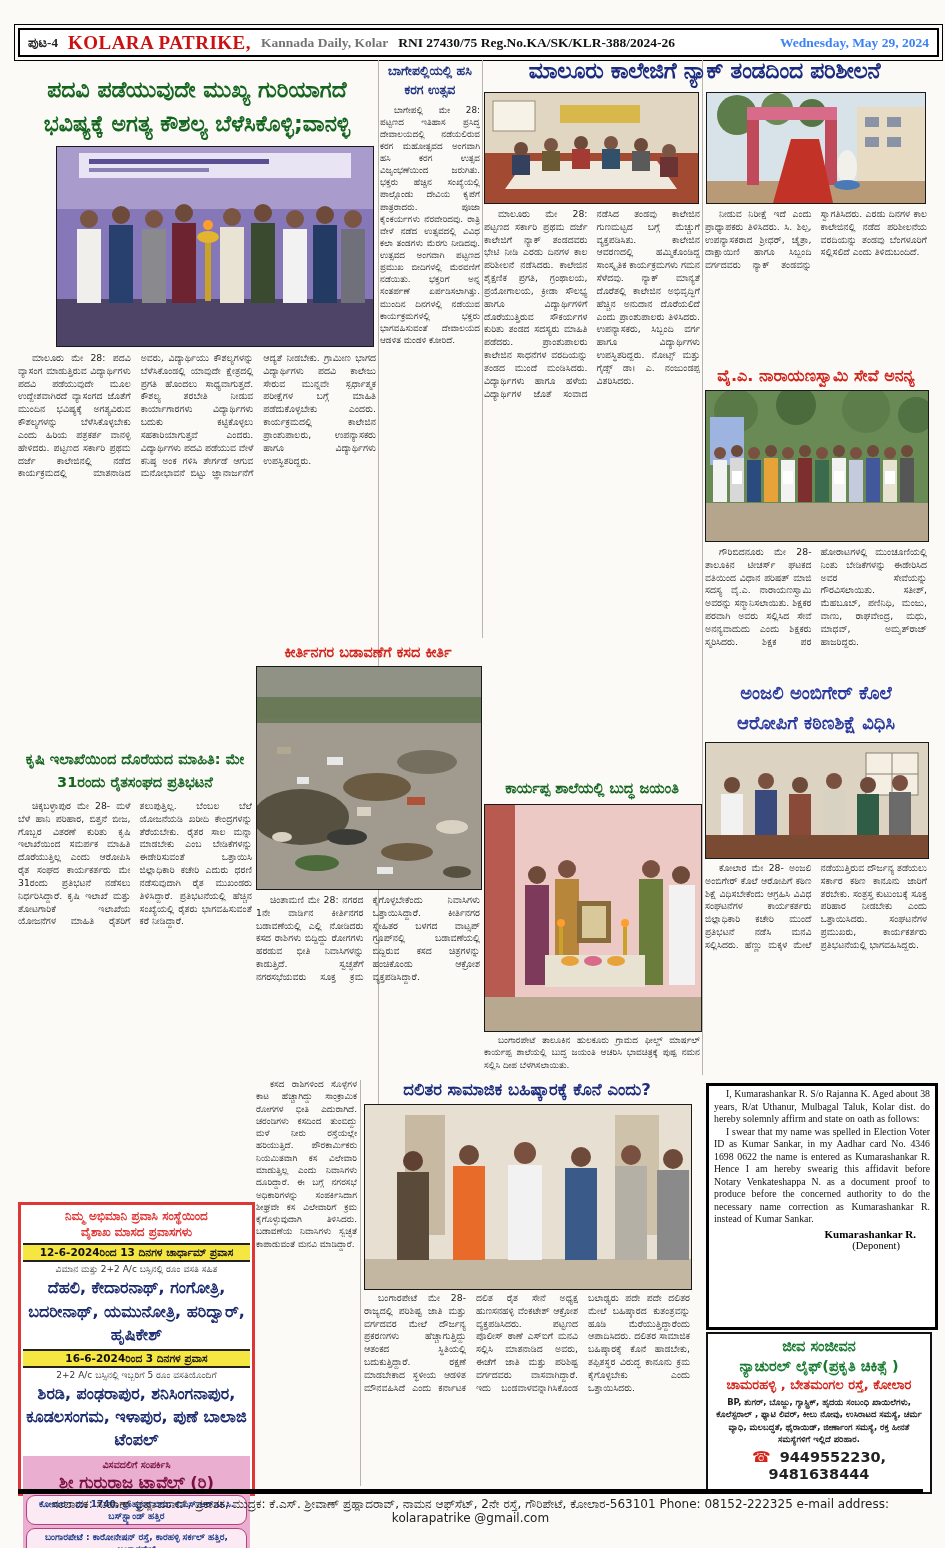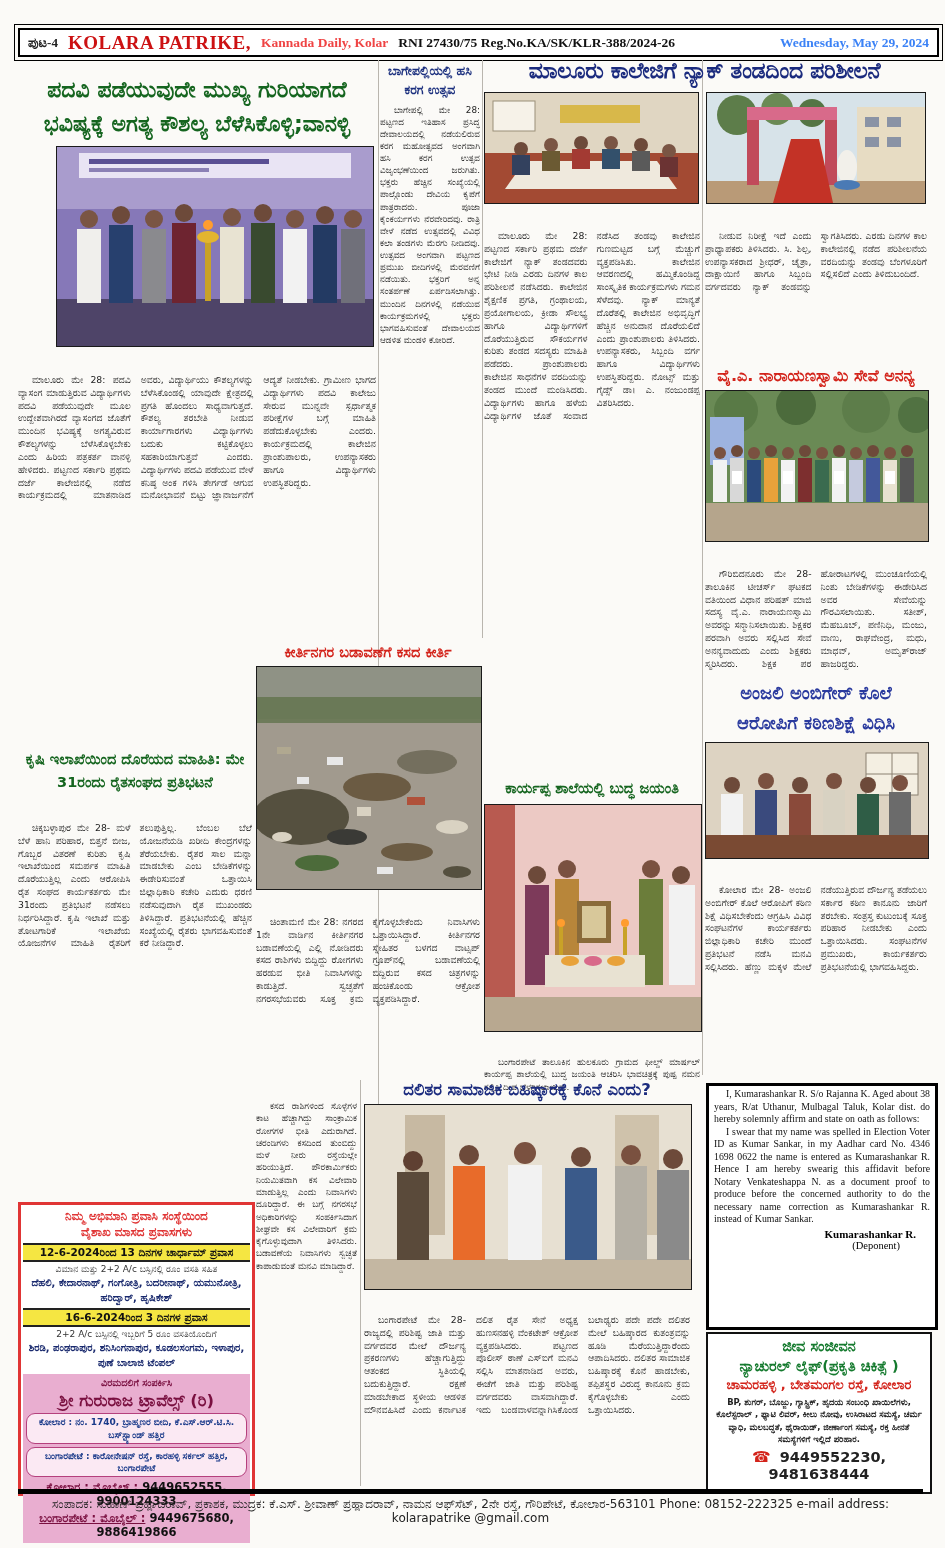--- a/index.html
+++ b/index.html
@@ -1,30 +1,30 @@
 <!DOCTYPE html>
 <html><head>
 <meta charset="utf-8">
 <style>
   html,body{margin:0;padding:0;}
   body{width:945px;height:1548px;background:#efeeea;font-family:"DejaVu Sans",sans-serif;}
   #page{position:relative;width:945px;height:1548px;background:#fbfaf7;overflow:hidden;}
   .abs{position:absolute;}
   .photo{border:1px solid #1a1a1a;overflow:hidden;background:#ccc;}
   .photo svg{display:block;width:100%;height:100%;}
-  .body-txt{font-size:9.3px;line-height:1.38;text-align:justify;color:#1c1c1c;overflow:hidden;text-indent:14px;margin-top:22px;}
+  .body-txt{font-size:9.3px;line-height:1.38;text-align:justify;color:#1c1c1c;overflow:hidden;text-indent:14px;}
   .cols2{column-count:2;column-gap:9px;}
   .cols3{column-count:3;column-gap:10px;}
   .hl{font-weight:bold;text-align:center;}
   .rule{background:#b9b5ae;width:1px;}
   
   #masthead{left:18px;top:28px;width:901px;height:25px;background:#fff;border:2px solid #000;outline:1px solid #000;outline-offset:3px;display:flex;align-items:center;gap:10px;padding:0 8px;font-family:"Liberation Serif",serif;}
   #page-label{font-size:13px;font-weight:bold;color:#222;}
   #mh-title{font-size:19px;font-weight:bold;color:#cc1112;letter-spacing:.5px;}
-  #mh-sub{font-size:13.5px;font-weight:bold;color:#ef4444;}
+  #mh-sub{font-size:13.5px;font-weight:bold;color:#737373;}
   #mh-reg{font-size:13.5px;font-weight:bold;color:#111;}
   #mh-date{margin-left:auto;font-size:13.5px;font-weight:bold;color:#3b82f6;}
   
   #degree-headline{left:18px;top:58px;width:358px;font-size:22px;line-height:1.55;color:#15651f;}
   #degree-photo{left:56px;top:146px;width:316px;height:199px;}
   #degree-body{left:18px;top:352px;width:358px;height:392px;}
   #bagepalli{left:380px;top:62px;width:100px;}
   #bagepalli-headline{font-size:12.5px;line-height:1.5;color:#1b2f7e;}
   #bagepalli-body{font-size:8.8px;height:530px;margin-top:4px;}
   #malur-headline{left:484px;top:58px;width:441px;font-size:22px;color:#1b2b7e;letter-spacing:-.3px;}
@@ -49,21 +49,21 @@
   #buddha-photo{left:484px;top:804px;width:216px;height:226px;}
   #buddha-body{left:484px;top:1034px;width:216px;height:44px;font-size:8.9px;}
   #dalit-headline{left:364px;top:1080px;width:326px;font-size:16.5px;color:#1b2b7e;}
   #dalit-photo{left:364px;top:1104px;width:326px;height:184px;}
   #dalit-body{left:364px;top:1292px;width:326px;height:196px;}
   
   #travel-ad{left:18px;top:1202px;width:227px;height:282px;background:#fff;border:3px solid #e03535;padding:3px 2px;text-align:center;}
   .tr-tag{font-size:12px;font-weight:bold;color:#e03535;line-height:1.35;}
   .tr-bar{background:#f5e642;border-top:2px solid #222;border-bottom:2px solid #222;font-size:10.5px;font-weight:bold;color:#111;margin-top:3px;padding:1px 0;}
   .tr-note{font-size:9px;color:#333;margin-top:2px;}
-  .tr-places{font-size:10px;font-weight:bold;color:#1a2a6e;line-height:1.45;margin-top:1px;}
+  .tr-places{font-size:16px;font-weight:bold;color:#1a2a6e;line-height:1.45;margin-top:1px;}
   #travel-pink{background:#e9aed0;margin-top:4px;padding:3px 3px 4px;}
   #tr-contact{font-size:9.5px;font-weight:bold;color:#7a1040;}
   #tr-agency{font-size:16.5px;font-weight:bold;color:#7a1040;margin:2px 0 3px;}
   .tr-addr{background:#fbe9f3;border:1px solid #b5407d;border-radius:9px;font-size:9px;font-weight:bold;color:#1a3a8a;padding:2px 4px;margin-top:3px;line-height:1.35;}
   .tr-phone{font-size:11.5px;font-weight:bold;color:#111;margin-top:3px;}
   .tr-phone b{color:#7a1040;text-decoration:underline;margin-top:16px;}
   
   #con-box{left:706px;top:1083px;width:216px;height:237px;background:#fff;border:3px solid #000;font-family:"Liberation Serif",serif;padding:2px 5px;}
   #con-title{font-size:22px;font-weight:bold;text-align:center;letter-spacing:1px;color:#000;}
   .con-para{font-size:9.8px;line-height:1.28;text-align:justify;color:#111;text-indent:12px;margin-top:2px;}
@@ -334,21 +334,21 @@
   <aside id="travel-ad" class="abs">
     <div class="tr-tag">ನಿಮ್ಮ ಅಭಿಮಾನಿ ಪ್ರವಾಸಿ ಸಂಸ್ಥೆಯಿಂದ</div>
     <div class="tr-tag">ವೈಶಾಖ ಮಾಸದ ಪ್ರವಾಸಗಳು</div>
     <div class="tr-bar">12-6-2024ರಿಂದ 13 ದಿನಗಳ ಚಾರ್ಧಾಮ್ ಪ್ರವಾಸ</div>
     <div class="tr-note">ವಿಮಾನ ಮತ್ತು 2+2 A/c ಬಸ್ಸಿನಲ್ಲಿ ರೂಂ ವಸತಿ ಸಹಿತ</div>
     <div class="tr-places">ದೆಹಲಿ, ಕೇದಾರನಾಥ್, ಗಂಗೋತ್ರಿ, ಬದರೀನಾಥ್, ಯಮುನೋತ್ರಿ, ಹರಿದ್ವಾರ್, ಹೃಷಿಕೇಶ್</div>
     <div class="tr-bar">16-6-2024ರಿಂದ 3 ದಿನಗಳ ಪ್ರವಾಸ</div>
     <div class="tr-note">2+2 A/c ಬಸ್ಸಿನಲ್ಲಿ ಇಬ್ಬರಿಗೆ 5 ರೂಂ ವಸತಿಯೊಂದಿಗೆ</div>
     <div class="tr-places">ಶಿರಡಿ, ಪಂಢರಾಪುರ, ಶನಿಸಿಂಗನಾಪುರ, ಕೂಡಲಸಂಗಮ, ಇಳಾಪುರ, ಪುಣೆ ಬಾಲಾಜಿ ಟೆಂಪಲ್</div>
     <div id="travel-pink">
-      <div id="tr-contact">ವಿರಮದಲಿಗೆ ಸಂಪರ್ಕಿಸಿ</div>
+      <div id="tr-contact">ವಿಸವದಲಿಗೆ ಸಂಪರ್ಕಿಸಿ</div>
       <div id="tr-agency">ಶ್ರೀ ಗುರುರಾಜ ಟ್ರಾವೆಲ್ಸ್ (ರಿ)</div>
       <div class="tr-addr">ಕೋಲಾರ : ನಂ. 1740, ಬ್ರಾಹ್ಮಣರ ಬೀದಿ, ಕೆ.ಎಸ್.ಆರ್.ಟಿ.ಸಿ. ಬಸ್‌ಸ್ಟ್ಯಾಂಡ್ ಹತ್ತಿರ</div>
       <div class="tr-addr">ಬಂಗಾರಪೇಟೆ : ಕಾರೋನೇಷನ್ ರಸ್ತೆ, ಕಾರಹಳ್ಳಿ ಸರ್ಕಲ್ ಹತ್ತಿರ, ಬಂಗಾರಪೇಟೆ</div>
       <div class="tr-phone"><b>ಕೋಲಾರ : ಮೊಬೈಲ್ :</b> <span>9449652555, 9900124333</span></div>
       <div class="tr-phone"><b>ಬಂಗಾರಪೇಟೆ : ಮೊಬೈಲ್ :</b> <span>9449675680, 9886419866</span></div>
     </div>
   </aside>
 
   <aside id="con-box" class="abs">
     <p class="con-para" style="margin:0;">I, Kumarashankar R. S/o Rajanna K. Aged about 38 years, R/at Uthanur, Mulbagal Taluk, Kolar dist. do hereby solemnly affirm and state on oath as follows:</p>

